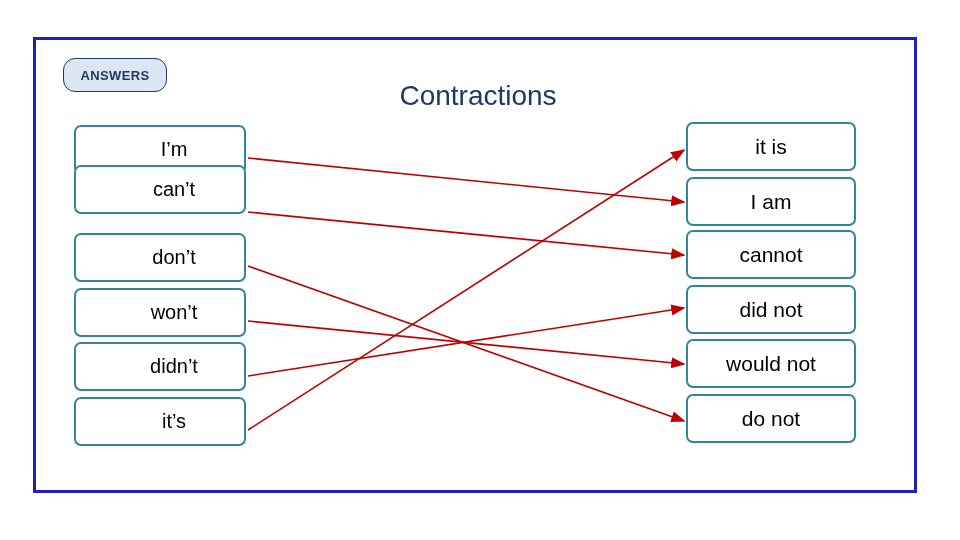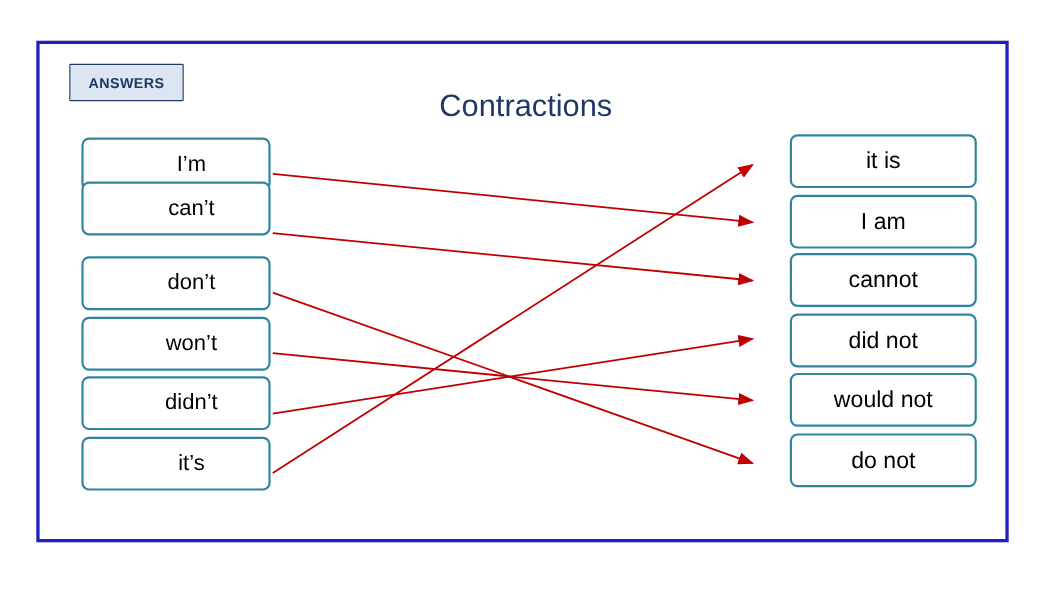--- a/index.html
+++ b/index.html
@@ -25,21 +25,21 @@
     background: #ffffff;
   }
   #answers-badge {
     position: absolute;
     left: 27px;
     top: 18px;
     width: 104px;
     height: 34px;
     background: #DCE6F2;
     border: 1px solid #1F3864;
-    border-radius: 1px;
+    border-radius: 12px;
     display: flex;
     align-items: center;
     justify-content: center;
     font-size: 13px;
     font-weight: bold;
     color: #1F3864;
     letter-spacing: 0.4px;
     box-sizing: border-box;
   }
   #title {
@@ -68,21 +68,20 @@
     left: 38px;
     width: 172px;
     height: 49px;
     padding-left: 28px;
   }
   .card.right {
     left: 650px;
     width: 170px;
     height: 49px;
     font-size: 21px;
-    margin-left: 32px;
   }
   #lines {
     position: absolute;
     left: 0;
     top: 0;
     width: 884px;
     height: 456px;
     pointer-events: none;
   }
 </style>

